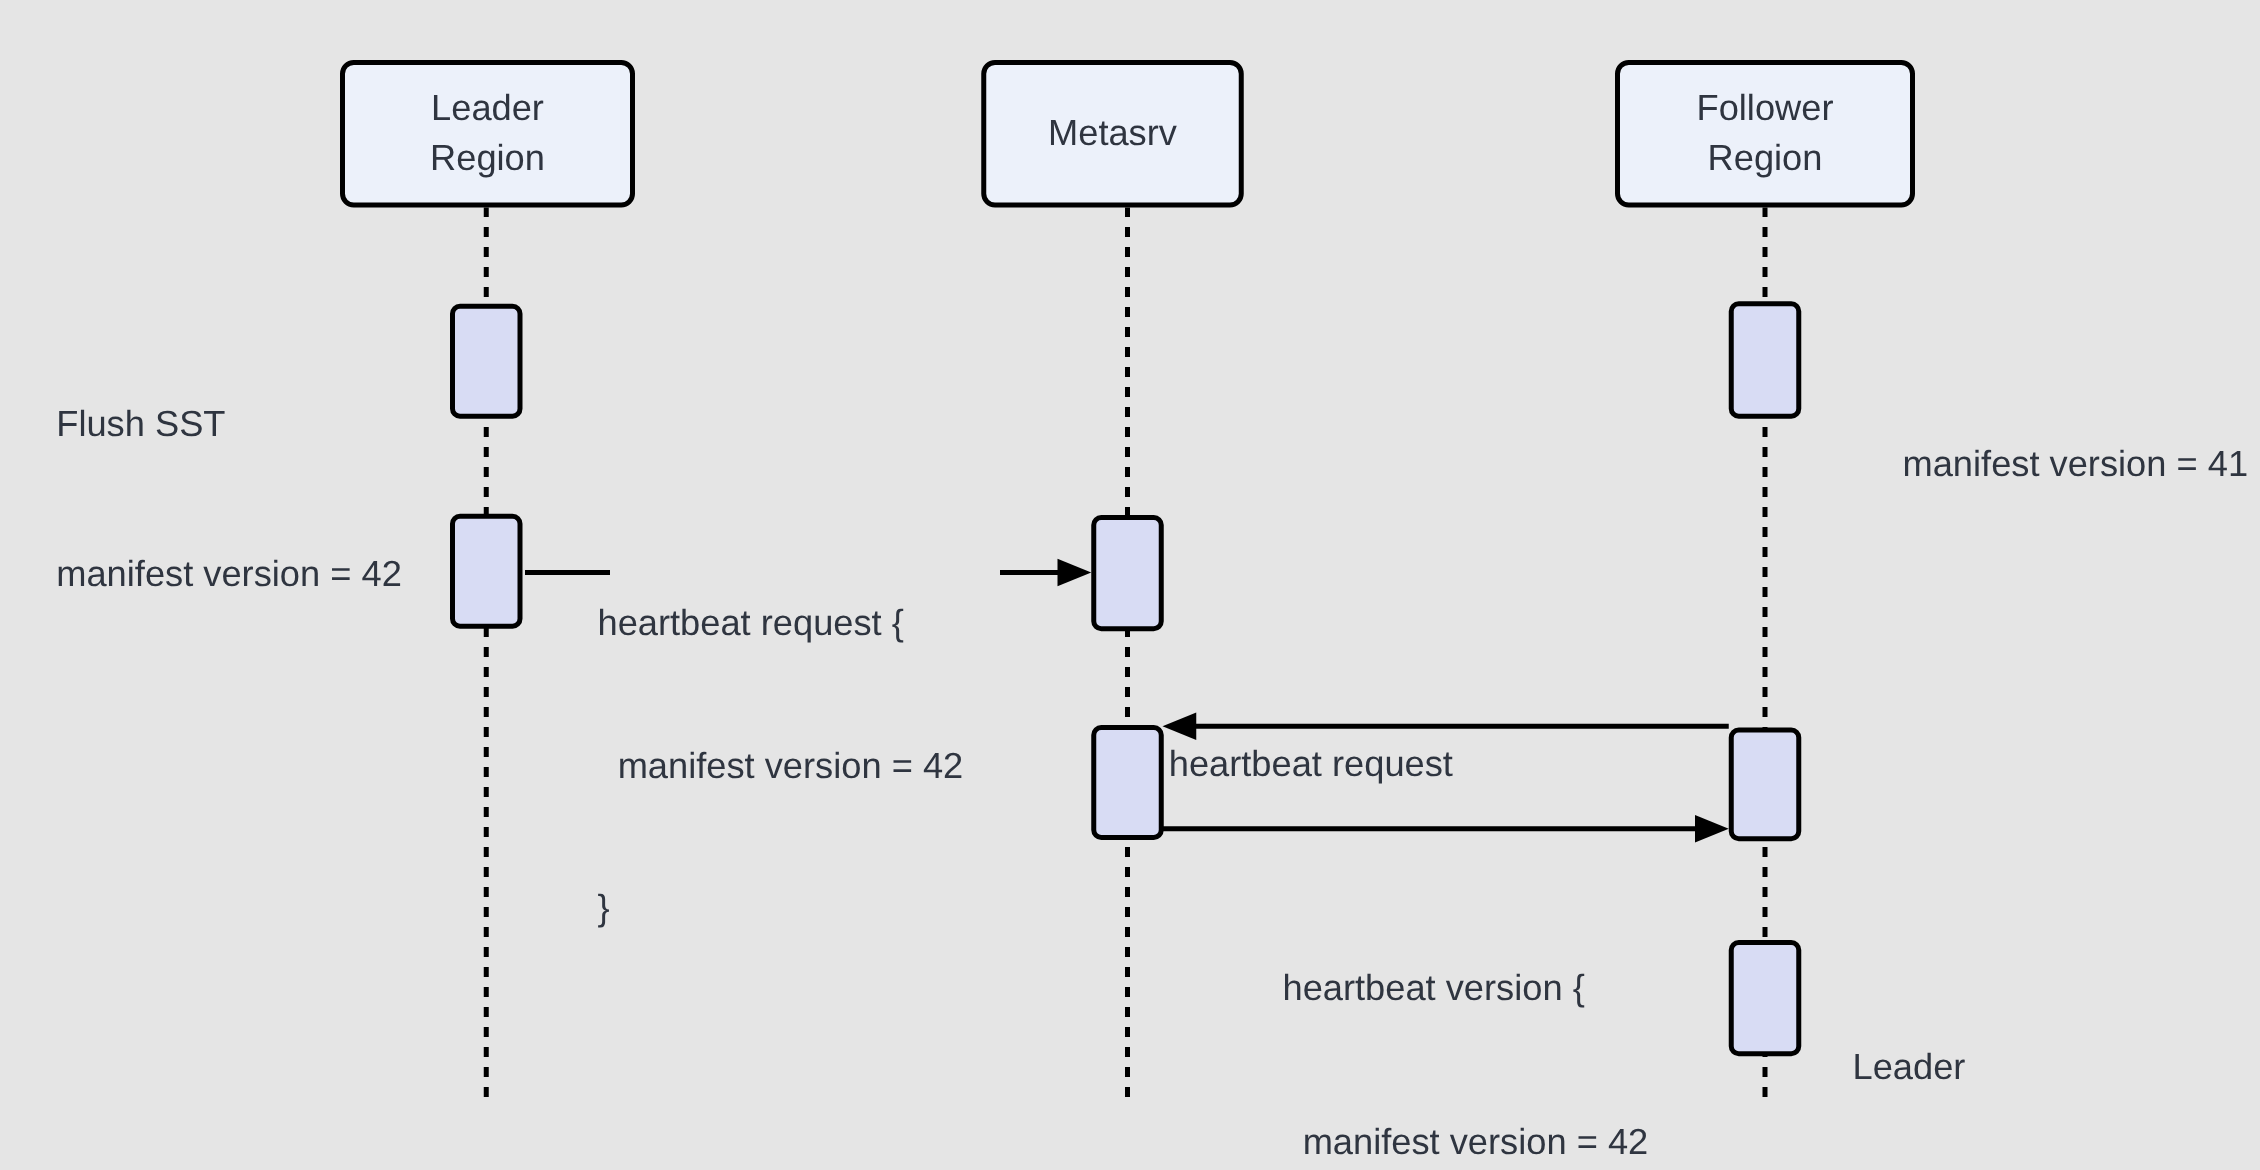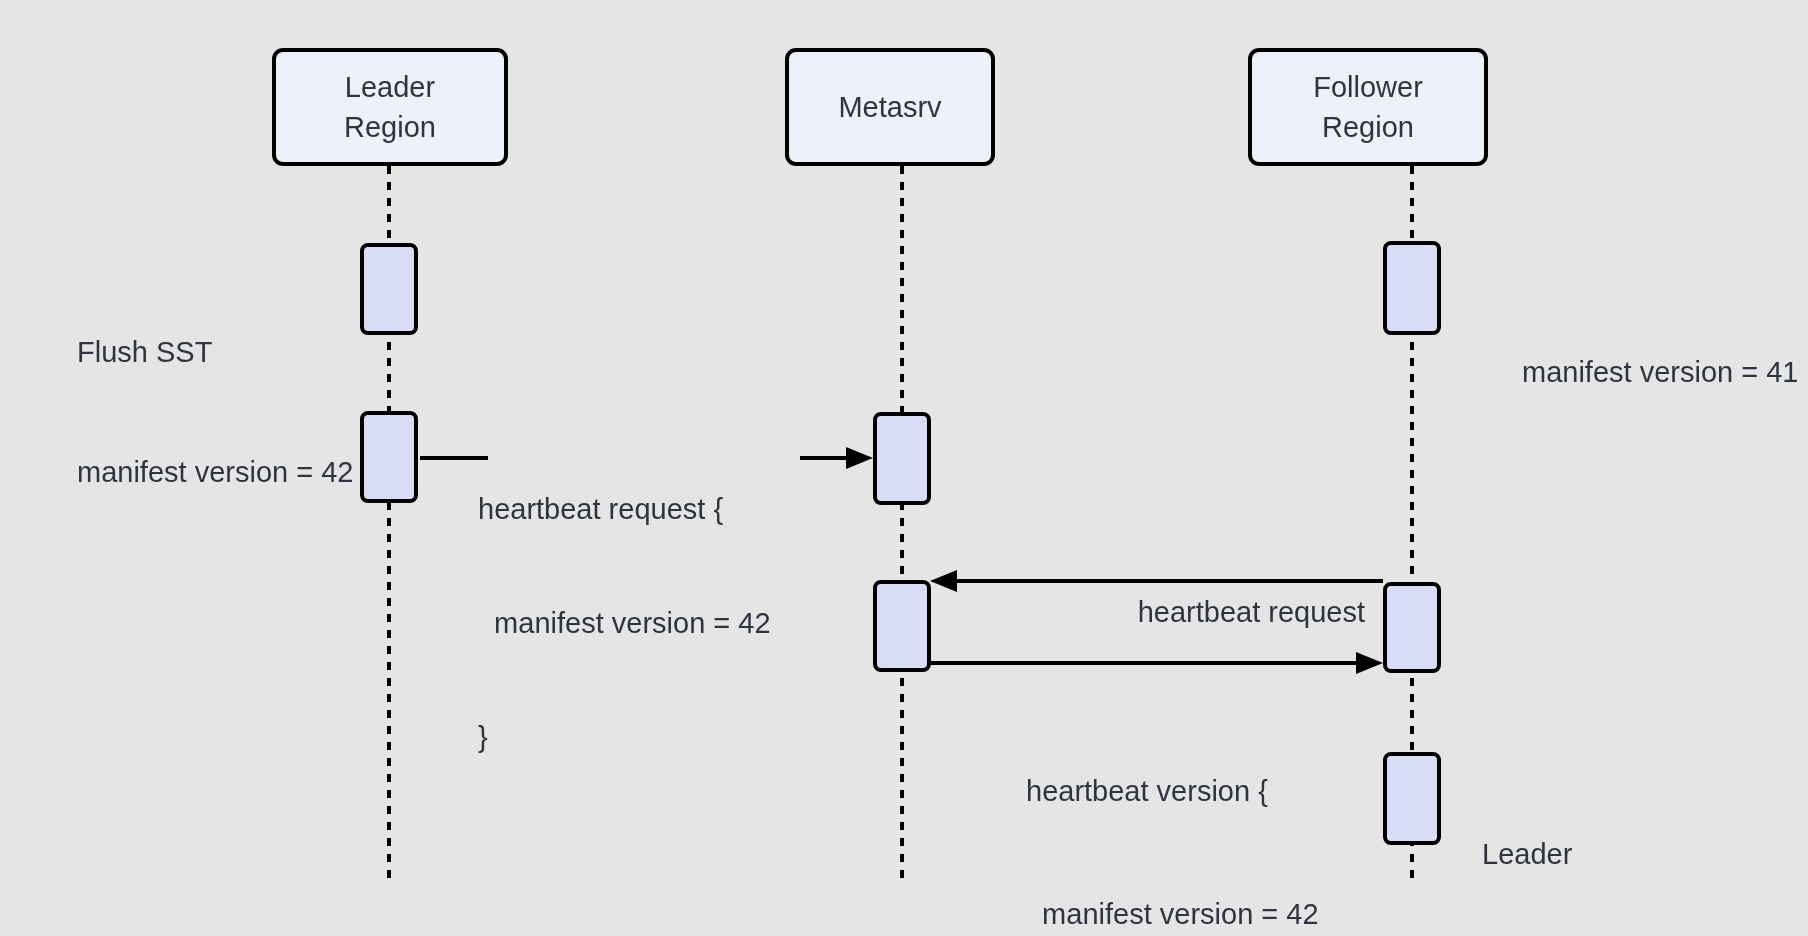--- a/index.html
+++ b/index.html
@@ -38,21 +38,21 @@
     flex-direction: column;
     align-items: center;
     justify-content: center;
     font-size: 29px;
     line-height: 40px;
     z-index: 3;
     text-align: center;
   }
   .participant.p-leader   { left: 272px; width: 236px; }
   .participant.p-metasrv  { left: 785px; width: 210px; }
-  .participant.p-follower { left: 1248px; width: 240px; }
+  .participant.p-follower { left: 1292px; width: 240px; }
 
   
   .activation {
     position: absolute;
     width: 58px;
     background: #D8DCF4;
     border: 4px solid #000;
     border-radius: 8px;
     box-sizing: border-box;
     z-index: 2;
@@ -90,34 +90,34 @@
   .head-c { left: 1356px; top: 652px; }  
 
   
   .msg-label {
     position: absolute;
     font-size: 29px;
     color: #2f3540;
     z-index: 5;
     white-space: pre;
   }
-  .label-a { left: 478px;  top: 414px; line-height: 38px; }
-  .label-b { left: 935px;  top: 522px; width: 430px; text-align: right; line-height: 36px; }
+  .label-a { left: 478px;  top: 404px; line-height: 38px; }
+  .label-b { left: 935px;  top: 522px; width: 430px; text-align: left; line-height: 36px; }
   .label-c { left: 1026px; top: 689px; line-height: 41px; }
 
   
   .note {
     position: absolute;
     font-size: 29px;
     color: #2f3540;
     z-index: 5;
     white-space: pre;
     line-height: 40px;
   }
-  .note-flush { left: 45px;   top: 252px; margin-left: 32px; }
+  .note-flush { left: 45px;   top: 240px; }
   .note-m41   { left: 1482px; top: 272px; margin-left: 40px; }
   .note-apply { left: 1482px; top: 757px; line-height: 39px; }
 </style>
 </head>
 <body>
 
 <div class="canvas">
 
   <div class="lifeline ll-leader"></div>
   <div class="lifeline ll-metasrv"></div>

